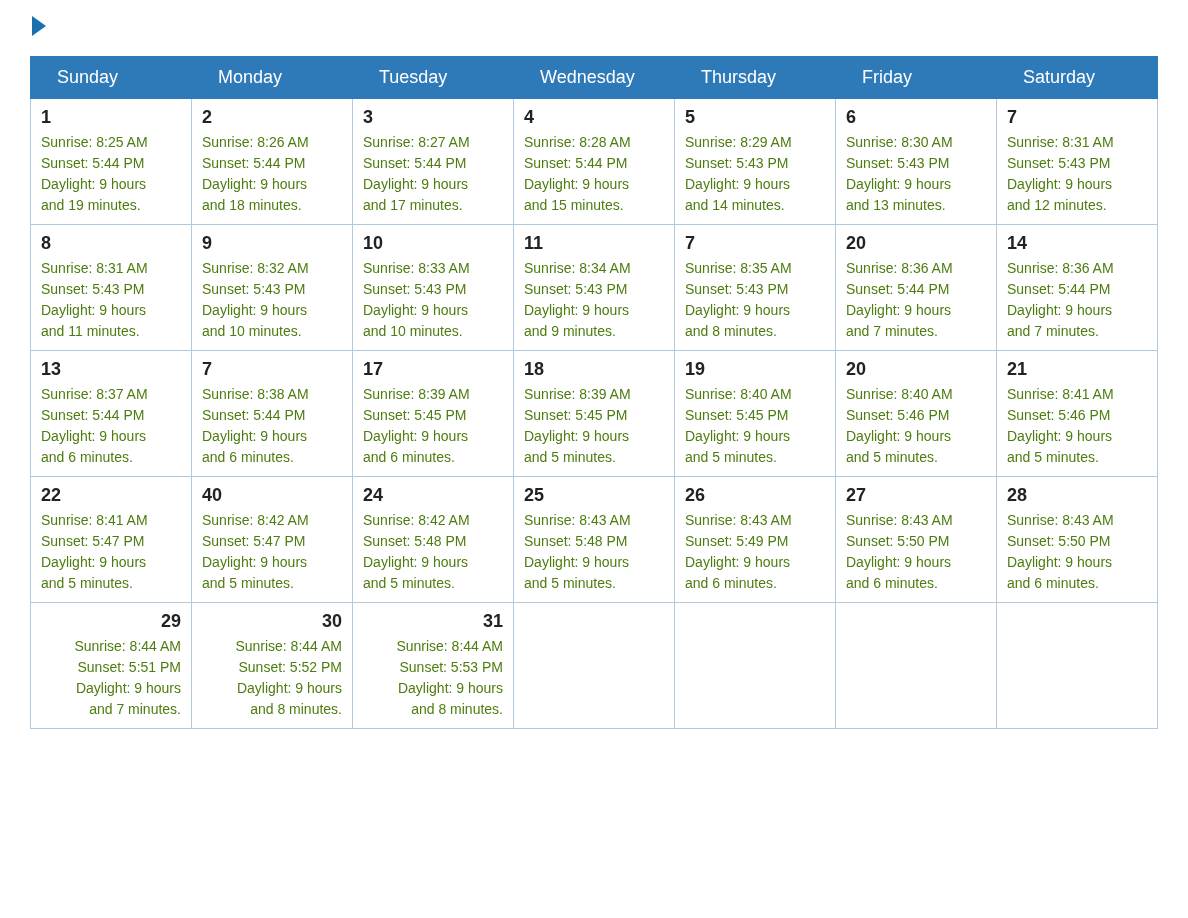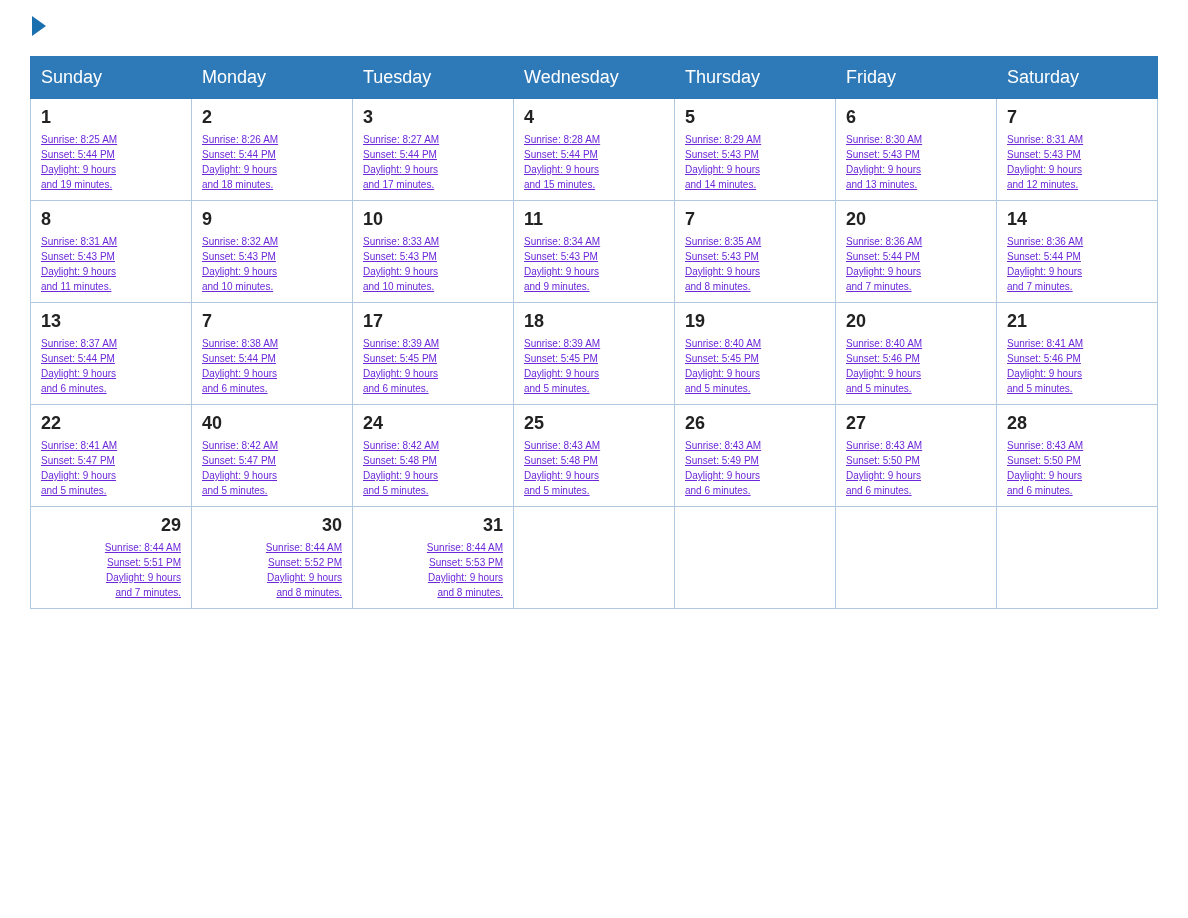--- a/index.html
+++ b/index.html
@@ -60,45 +60,44 @@
     .calendar-table {
       width: 100%;
       border-collapse: collapse;
       border: 1px solid #2e7ab8;
     }
     .calendar-table th {
       background-color: #2e7ab8;
       color: #fff;
       font-size: 18px;
       font-weight: normal;
-      padding: 10px 10px;
+      padding: 10px 26px;
       text-align: left;
       border: 1px solid #2e7ab8;
     }
     .calendar-table td {
       vertical-align: top;
       padding: 8px 10px;
       border: 1px solid #b0c8e0;
       width: 14.28%;
       min-height: 100px;
       font-size: 13px;
       color: #333;
     }
     .day-number {
       font-size: 18px;
       font-weight: bold;
       color: #222;
       display: block;
       margin-bottom: 4px;
     }
     .day-info {
-      font-size: 10px;
+      font-size: 14px;
       line-height: 1.5;
-      color: #6d28d9;
-      text-decoration: underline;
+      color: #4d7c0f;
     }
     .empty-cell {
       background: #fff;
     }
     tr:last-child td {
       border-bottom: 1px solid #b0c8e0;
       text-align: right;
     }
   </style>
 </head>

